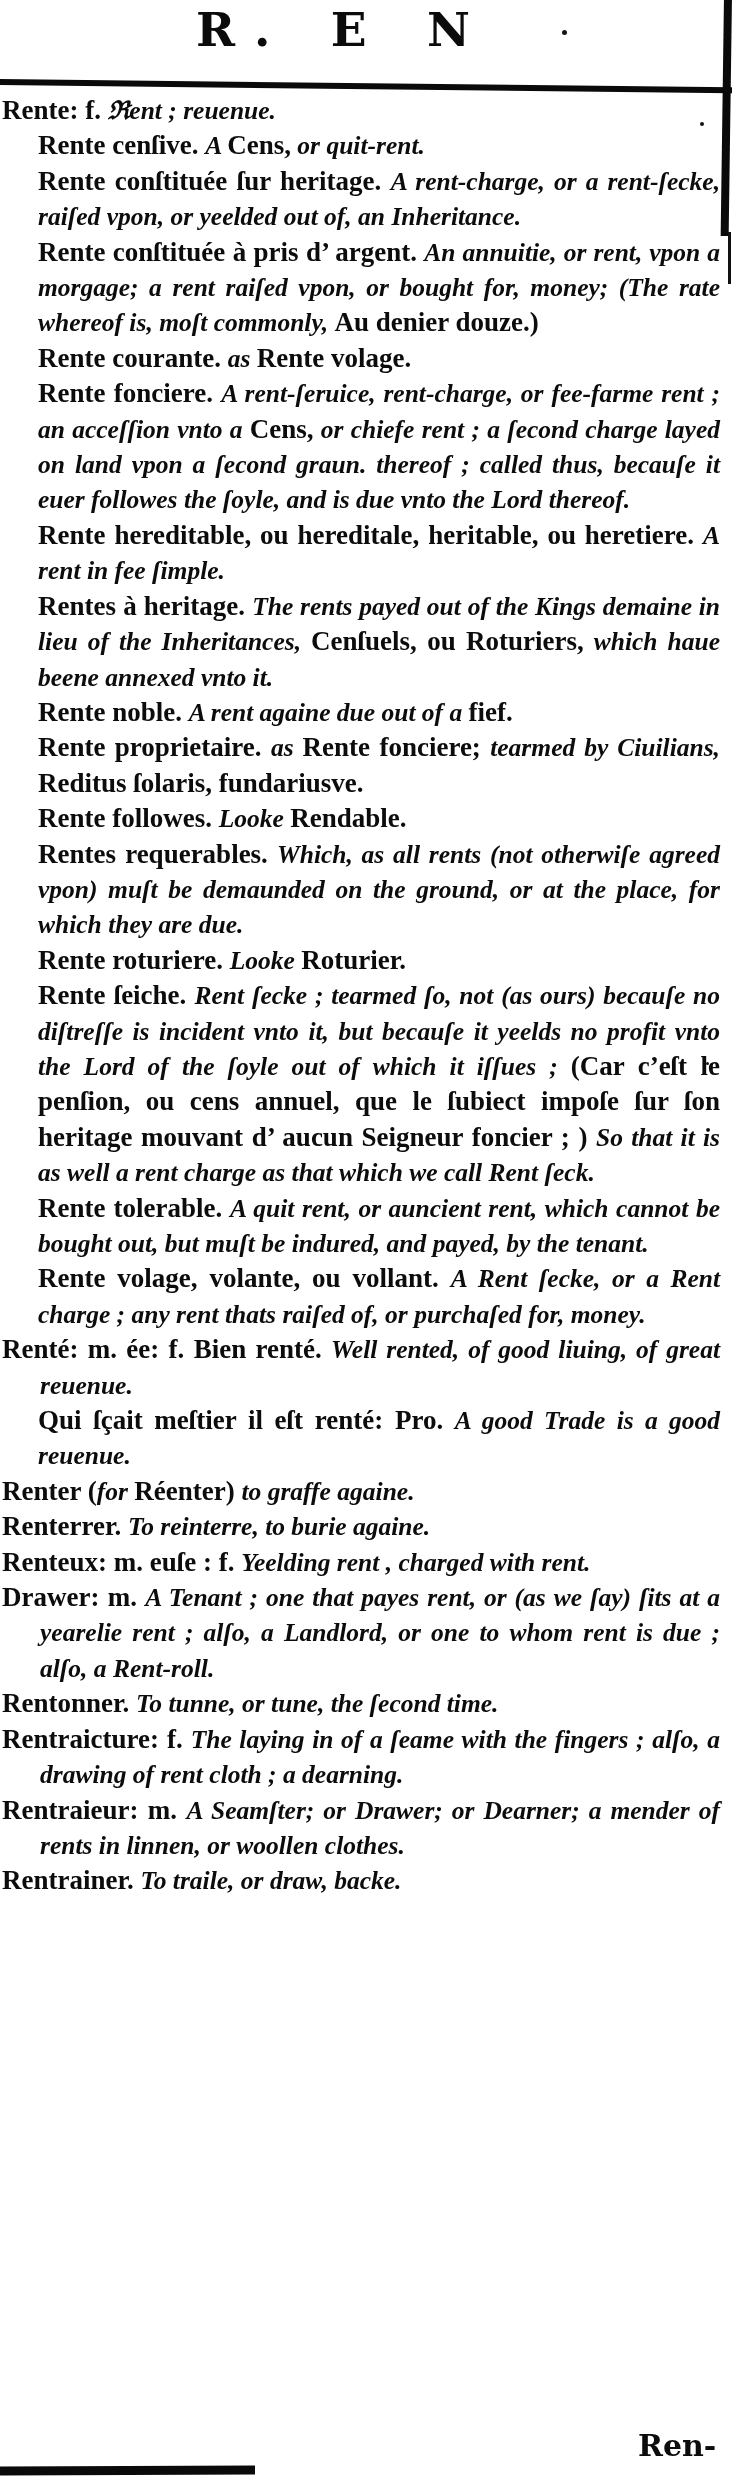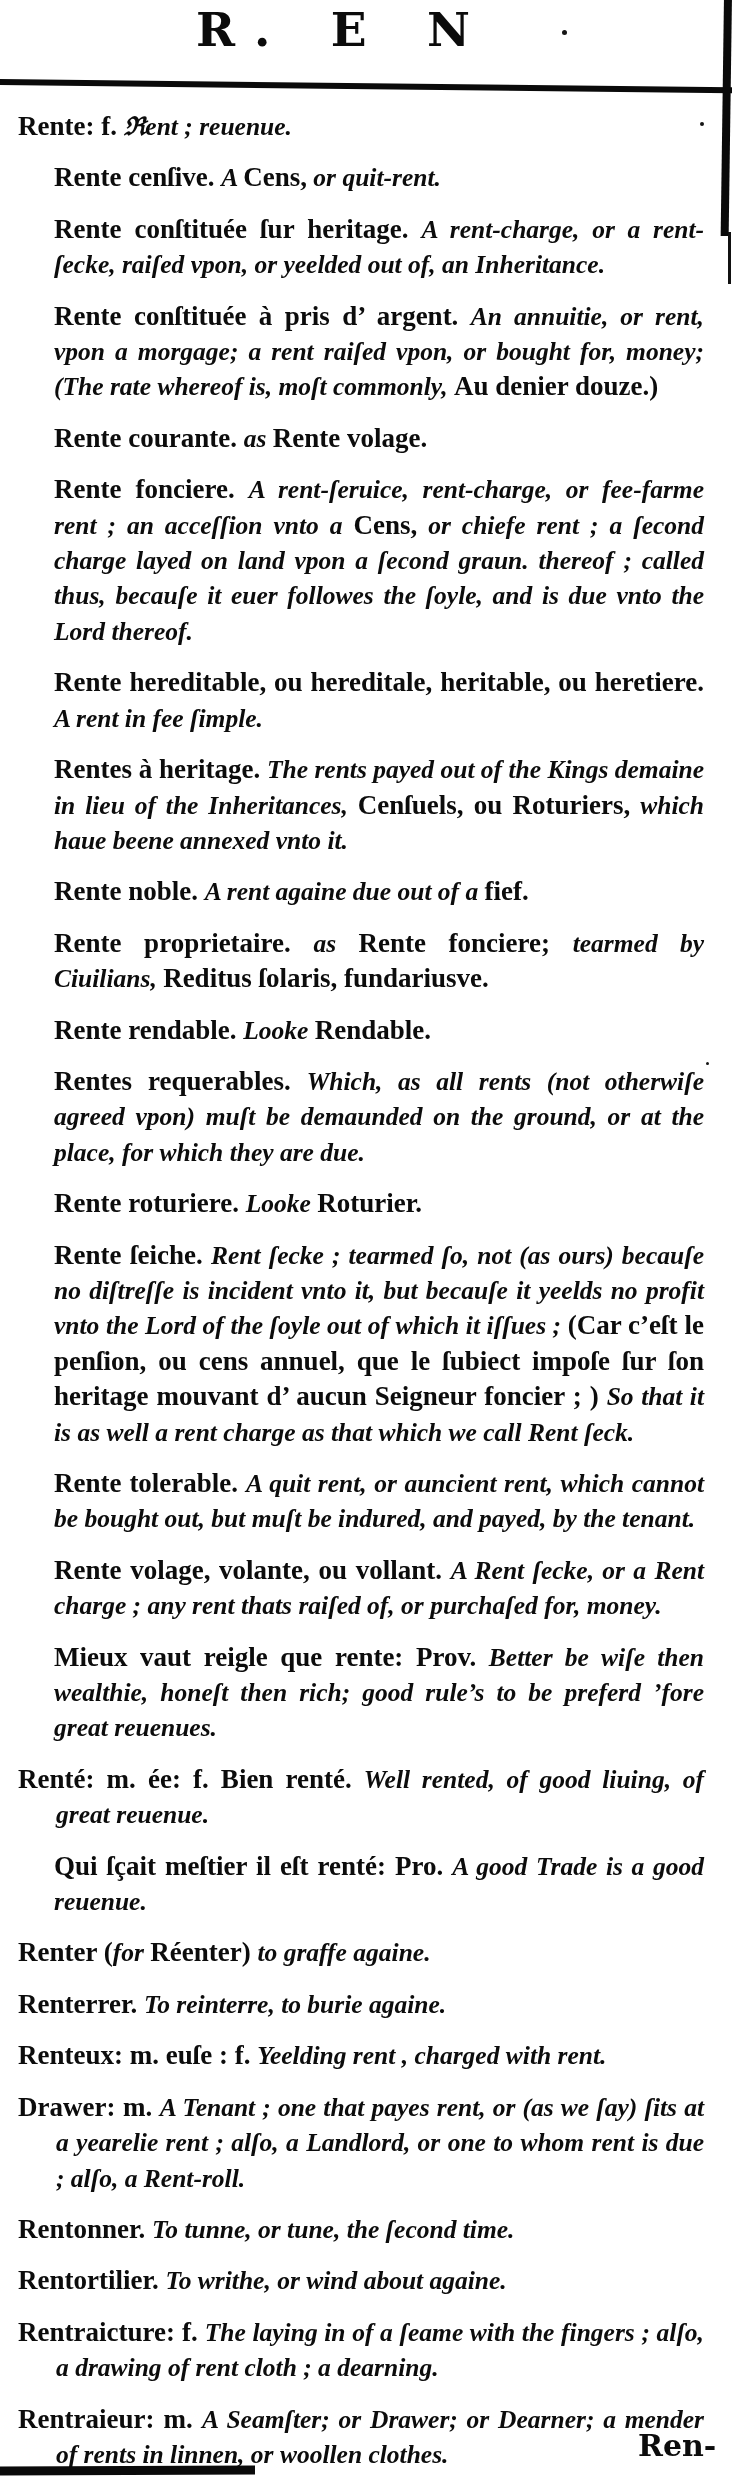--- a/index.html
+++ b/index.html
@@ -39,21 +39,21 @@
   }
   .speck { position: absolute; background: #151515; border-radius: 50%; }
   .speck1 { top: 30px; left: 562px; width: 5px; height: 5px; }
   .speck2 { top: 122px; left: 700px; width: 4px; height: 4px; }
   .speck3 { top: 1062px; left: 706px; width: 3px; height: 3px; }
   .text-block {
     position: absolute; top: 93px; left: 2px;
     width: 718px;
   }
   .entry {
-    margin: 16px;
+    margin: 0;
     font-size: 27px;
     line-height: 35.4px;
     text-align: justify;
     color: #0c0c0c;
   }
   .entry.main { padding-left: 38px; text-indent: -38px; }
   .entry.sub  { padding-left: 36px; text-indent: 0; }
   .ro { font-style: normal; font-weight: 700; }
   .it { font-style: italic; font-weight: 700; font-size: 25.5px; }
   .catchword {
@@ -75,35 +75,33 @@
     <p class="entry main"><span class="ro">Rente: f. </span><span class="it">ℜent ; reuenue.</span></p>
     <p class="entry sub"><span class="ro">Rente cenſive. </span><span class="it">A </span><span class="ro">Cens,</span><span class="it"> or quit-rent.</span></p>
     <p class="entry sub"><span class="ro">Rente conſtituée ſur heritage. </span><span class="it">A rent-charge, or a rent-ſecke, raiſed vpon, or yeelded out of, an Inhe­ritance.</span></p>
     <p class="entry sub"><span class="ro">Rente conſtituée à pris d’ argent. </span><span class="it">An annuitie, or rent, vpon a morgage; a rent raiſed vpon, or bought for, money; (The rate whereof is, moſt commonly, </span><span class="ro">Au denier douze.)</span></p>
     <p class="entry sub"><span class="ro">Rente courante. </span><span class="it">as </span><span class="ro">Rente volage.</span></p>
     <p class="entry sub"><span class="ro">Rente fonciere. </span><span class="it">A rent-ſeruice, rent-charge, or fee-farme rent ; an acceſſion vnto a </span><span class="ro">Cens,</span><span class="it"> or chiefe rent ; a ſecond charge layed on land vpon a ſecond graun. thereof ; called thus, becauſe it euer followes the ſoyle, and is due vnto the Lord thereof.</span></p>
     <p class="entry sub"><span class="ro">Rente hereditable, ou hereditale, heritable, ou he­retiere. </span><span class="it">A rent in fee ſimple.</span></p>
     <p class="entry sub"><span class="ro">Rentes à heritage. </span><span class="it">The rents payed out of the Kings demaine in lieu of the Inheritances, </span><span class="ro">Cenſuels, ou Ro­turiers,</span><span class="it"> which haue beene annexed vnto it.</span></p>
     <p class="entry sub"><span class="ro">Rente noble. </span><span class="it">A rent againe due out of a </span><span class="ro">fief.</span></p>
     <p class="entry sub"><span class="ro">Rente proprietaire. </span><span class="it">as </span><span class="ro">Rente fonciere; </span><span class="it">tearmed by Ciuilians, </span><span class="ro">Reditus ſolaris, fundariusve.</span></p>
-    <p class="entry sub"><span class="ro">Rente rendable. </span><span class="it">Looke </span><span class="ro">Rendable.</span></p>
+    <p class="entry sub"><span class="ro">Rente followes. </span><span class="it">Looke </span><span class="ro">Rendable.</span></p>
     <p class="entry sub"><span class="ro">Rentes requerables. </span><span class="it">Which, as all rents (not other­wiſe agreed vpon) muſt be demaunded on the ground, or at the place, for which they are due.</span></p>
     <p class="entry sub"><span class="ro">Rente roturiere. </span><span class="it">Looke </span><span class="ro">Roturier.</span></p>
     <p class="entry sub"><span class="ro">Rente ſeiche. </span><span class="it">Rent ſecke ; tearmed ſo, not (as ours) becauſe no diſtreſſe is incident vnto it, but becauſe it yeelds no profit vnto the Lord of the ſoyle out of which it iſſues ; </span><span class="ro">(Car c’eſt le penſion, ou cens annuel, que le ſubiect impoſe ſur ſon heritage mouvant d’ au­cun Seigneur foncier ; ) </span><span class="it">So that it is as well a rent charge as that which we call Rent ſeck.</span></p>
     <p class="entry sub"><span class="ro">Rente tolerable. </span><span class="it">A quit rent, or auncient rent, which cannot be bought out, but muſt be indured, and payed, by the tenant.</span></p>
     <p class="entry sub"><span class="ro">Rente volage, volante, ou vollant. </span><span class="it">A Rent ſecke, or a Rent charge ; any rent thats raiſed of, or purchaſed for, money.</span></p>
-    <p class="entry sub"><span class="ro">Mieux vaut reigle que rente: Prov. </span><span class="it">Better be wiſe then wealthie, honeſt then rich; good rule’s to be preferd ’fore great reuenues.</span></p>
     <p class="entry main"><span class="ro">Renté: m. ée: f. Bien renté. </span><span class="it">Well rented, of good li­uing, of great reuenue.</span></p>
     <p class="entry sub"><span class="ro">Qui ſçait meſtier il eſt renté: Pro. </span><span class="it">A good Trade is a good reuenue.</span></p>
     <p class="entry main"><span class="ro">Renter (</span><span class="it">for </span><span class="ro">Réenter) </span><span class="it">to graffe againe.</span></p>
     <p class="entry main"><span class="ro">Renterrer. </span><span class="it">To reinterre, to burie againe.</span></p>
     <p class="entry main"><span class="ro">Renteux: m. euſe : f. </span><span class="it">Yeelding rent , charged with rent.</span></p>
     <p class="entry main"><span class="ro">Drawer: m. </span><span class="it">A Tenant ; one that payes rent, or (as we ſay) ſits at a yearelie rent ; alſo, a Landlord, or one to whom rent is due ; alſo, a Rent-roll.</span></p>
     <p class="entry main"><span class="ro">Rentonner. </span><span class="it">To tunne, or tune, the ſecond time.</span></p>
-    <p class="entry main"><span class="ro">Rentortilier. </span><span class="it">To writhe, or wind about againe.</span></p>
     <p class="entry main"><span class="ro">Rentraicture: f. </span><span class="it">The laying in of a ſeame with the fin­gers ; alſo, a drawing of rent cloth ; a dearning.</span></p>
     <p class="entry main"><span class="ro">Rentraieur: m. </span><span class="it">A Seamſter; or Drawer; or Dearner; a mender of rents in linnen, or woollen clothes.</span></p>
     <p class="entry main"><span class="ro">Rentrainer. </span><span class="it">To traile, or draw, backe.</span></p>
   </div>
 
 <div class="catchword">Ren-</div>
 <div class="bottom-left-rule"></div>
 
 <div class="speck speck1"></div>
 <div class="speck speck2"></div>

